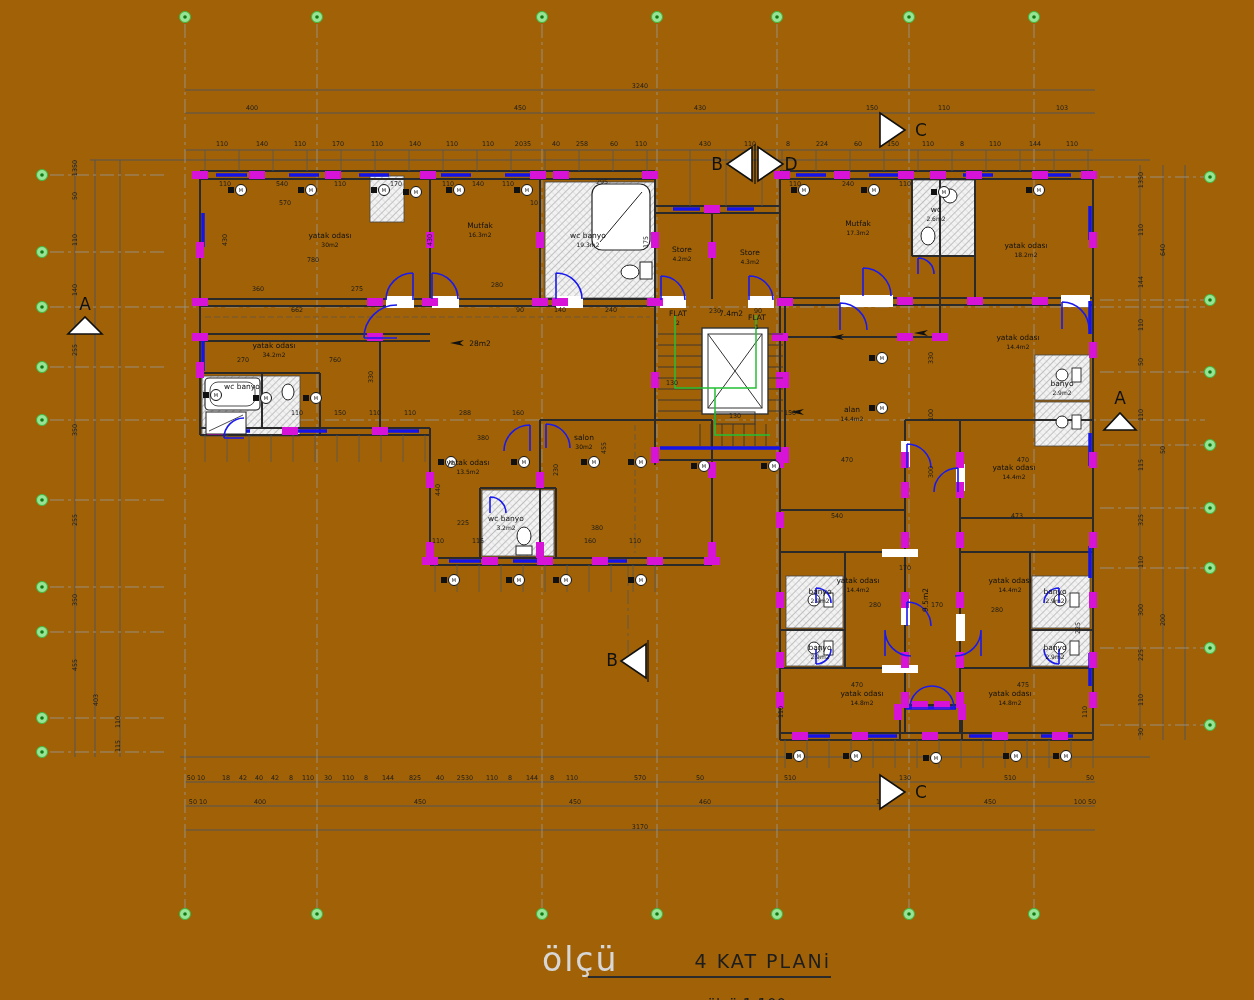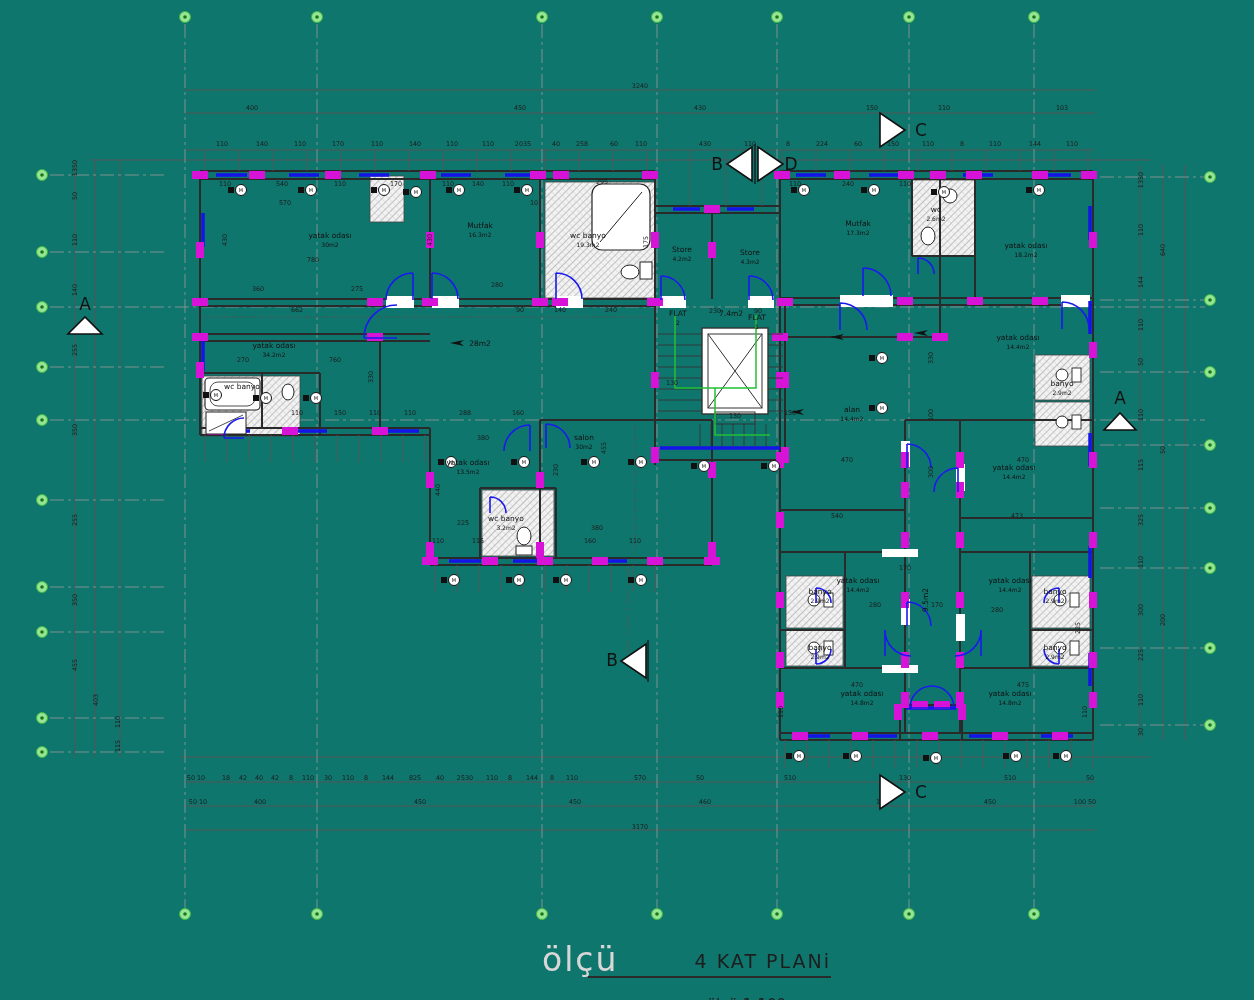--- a/index.html
+++ b/index.html
@@ -1,16 +1,16 @@
 <!DOCTYPE html>
 <html><head>
 <meta charset="utf-8">
 <style>
   html,body{margin:0;padding:0;background:#fff;}
-  .canvas{position:relative;width:1254px;height:1000px;background:#0f766e;overflow:hidden;
+  .canvas{position:relative;width:1254px;height:1000px;background:#a16207;overflow:hidden;
           font-family:"DejaVu Sans",sans-serif;}
   svg{position:absolute;left:0;top:0;}
   .titleblock{position:absolute;left:556px;top:938px;width:420px;height:60px;}
   .wm{position:absolute;left:-14px;top:2px;font-size:33px;color:#d7d7d7;font-family:"DejaVu Sans",sans-serif;
       letter-spacing:2px;user-select:none;}
   .ptitle{position:absolute;left:32px;top:12px;width:225px;border-bottom:2px solid #2b2b2b;
           font-size:19px;color:#1d1d1d;letter-spacing:2px;padding-bottom:4px;padding-left:18px;text-align:right;}
   .pscale{position:absolute;left:124px;top:33px;width:133px;border-bottom:2px solid #2b2b2b;
           font-size:15px;color:#1d1d1d;text-align:center;padding-bottom:2px;margin-top:25px;}
 </style>

